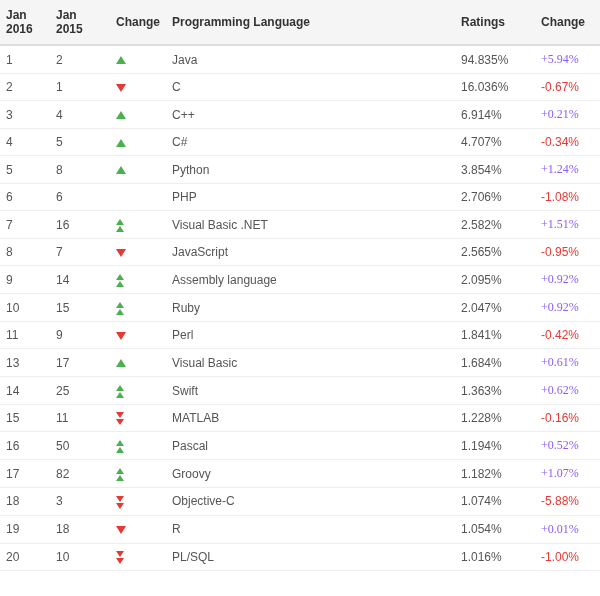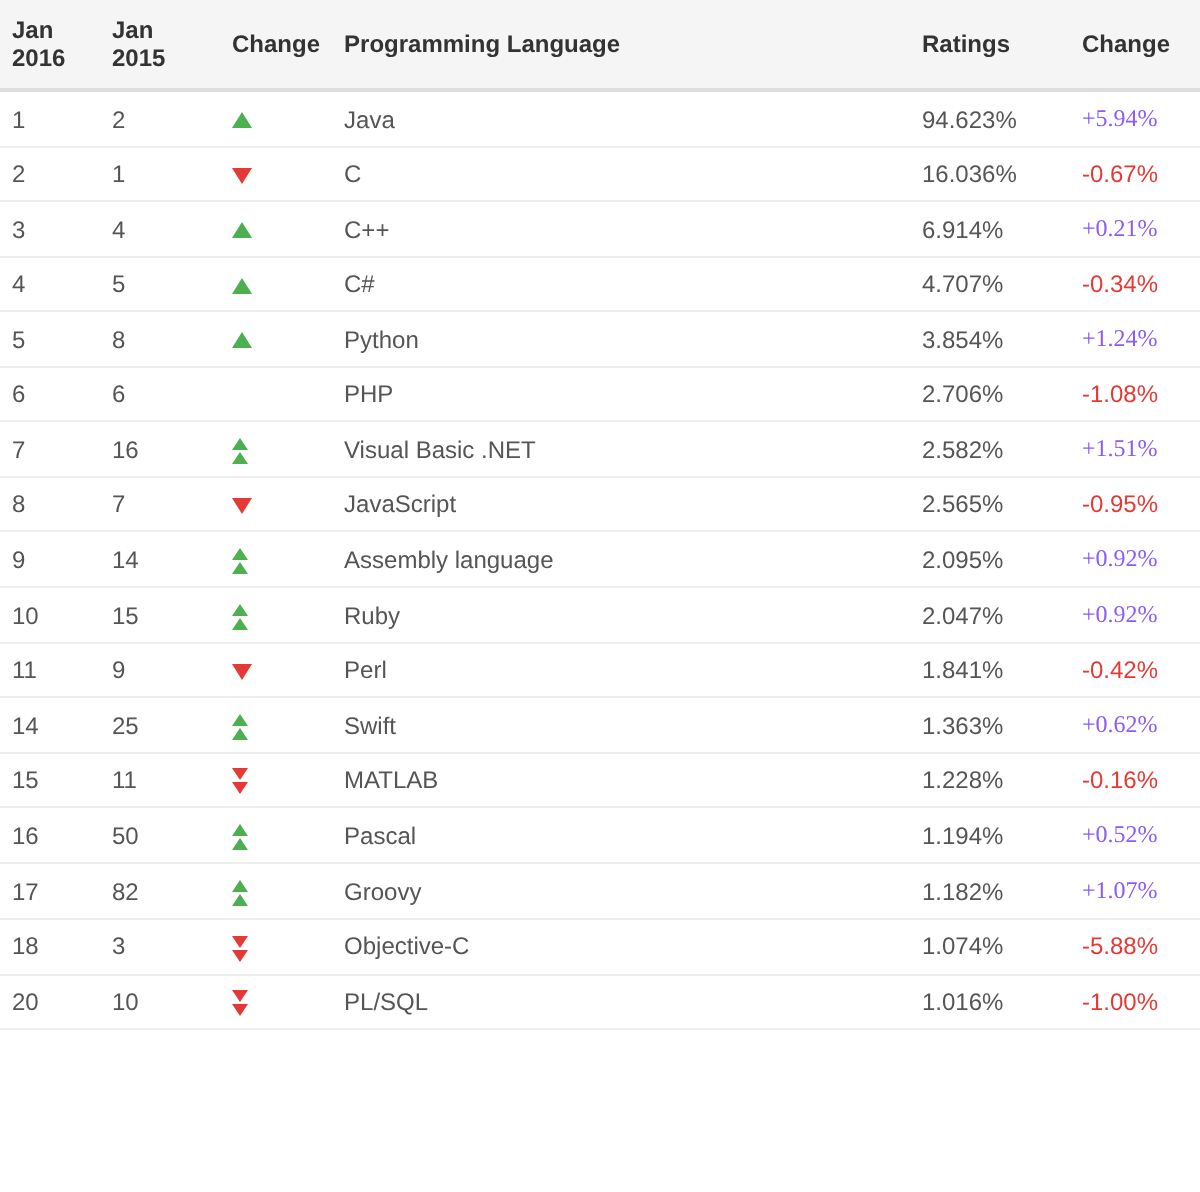--- a/index.html
+++ b/index.html
@@ -102,21 +102,21 @@
       <th class="col-rating">Ratings</th>
       <th class="col-change">Change</th>
     </tr>
   </thead>
   <tbody id="table-body">
   <tr>
     <td>1</td>
     <td>2</td>
     <td><span class="arrow-up"></span></td>
     <td>Java</td>
-    <td>94.623%</td>
+    <td>94.835%</td>
     <td class="change-pos">+5.94%</td>
   </tr>
       <tr>
     <td>2</td>
     <td>1</td>
     <td><span class="arrow-down"></span></td>
     <td>C</td>
     <td>16.036%</td>
     <td class="change-neg">-0.67%</td>
   </tr>
@@ -195,20 +195,28 @@
   </tr>
       <tr>
     <td>11</td>
     <td>9</td>
     <td><span class="arrow-down"></span></td>
     <td>Perl</td>
     <td>1.841%</td>
     <td class="change-neg">-0.42%</td>
   </tr>
       <tr>
+    <td>13</td>
+    <td>17</td>
+    <td><span class="arrow-up"></span></td>
+    <td>Visual Basic</td>
+    <td>1.684%</td>
+    <td class="change-pos">+0.61%</td>
+  </tr>
+      <tr>
     <td>14</td>
     <td>25</td>
     <td><span class="arrow-up-double">
             <span></span>
             <span></span>
           </span></td>
     <td>Swift</td>
     <td>1.363%</td>
     <td class="change-pos">+0.62%</td>
   </tr>
@@ -248,20 +256,28 @@
       <tr>
     <td>18</td>
     <td>3</td>
     <td><span class="arrow-down-double">
             <span></span>
             <span></span>
           </span></td>
     <td>Objective-C</td>
     <td>1.074%</td>
     <td class="change-neg">-5.88%</td>
+  </tr>
+      <tr>
+    <td>19</td>
+    <td>18</td>
+    <td><span class="arrow-down"></span></td>
+    <td>R</td>
+    <td>1.054%</td>
+    <td class="change-pos">+0.01%</td>
   </tr>
       <tr>
     <td>20</td>
     <td>10</td>
     <td><span class="arrow-down-double">
             <span></span>
             <span></span>
           </span></td>
     <td>PL/SQL</td>
     <td>1.016%</td>

